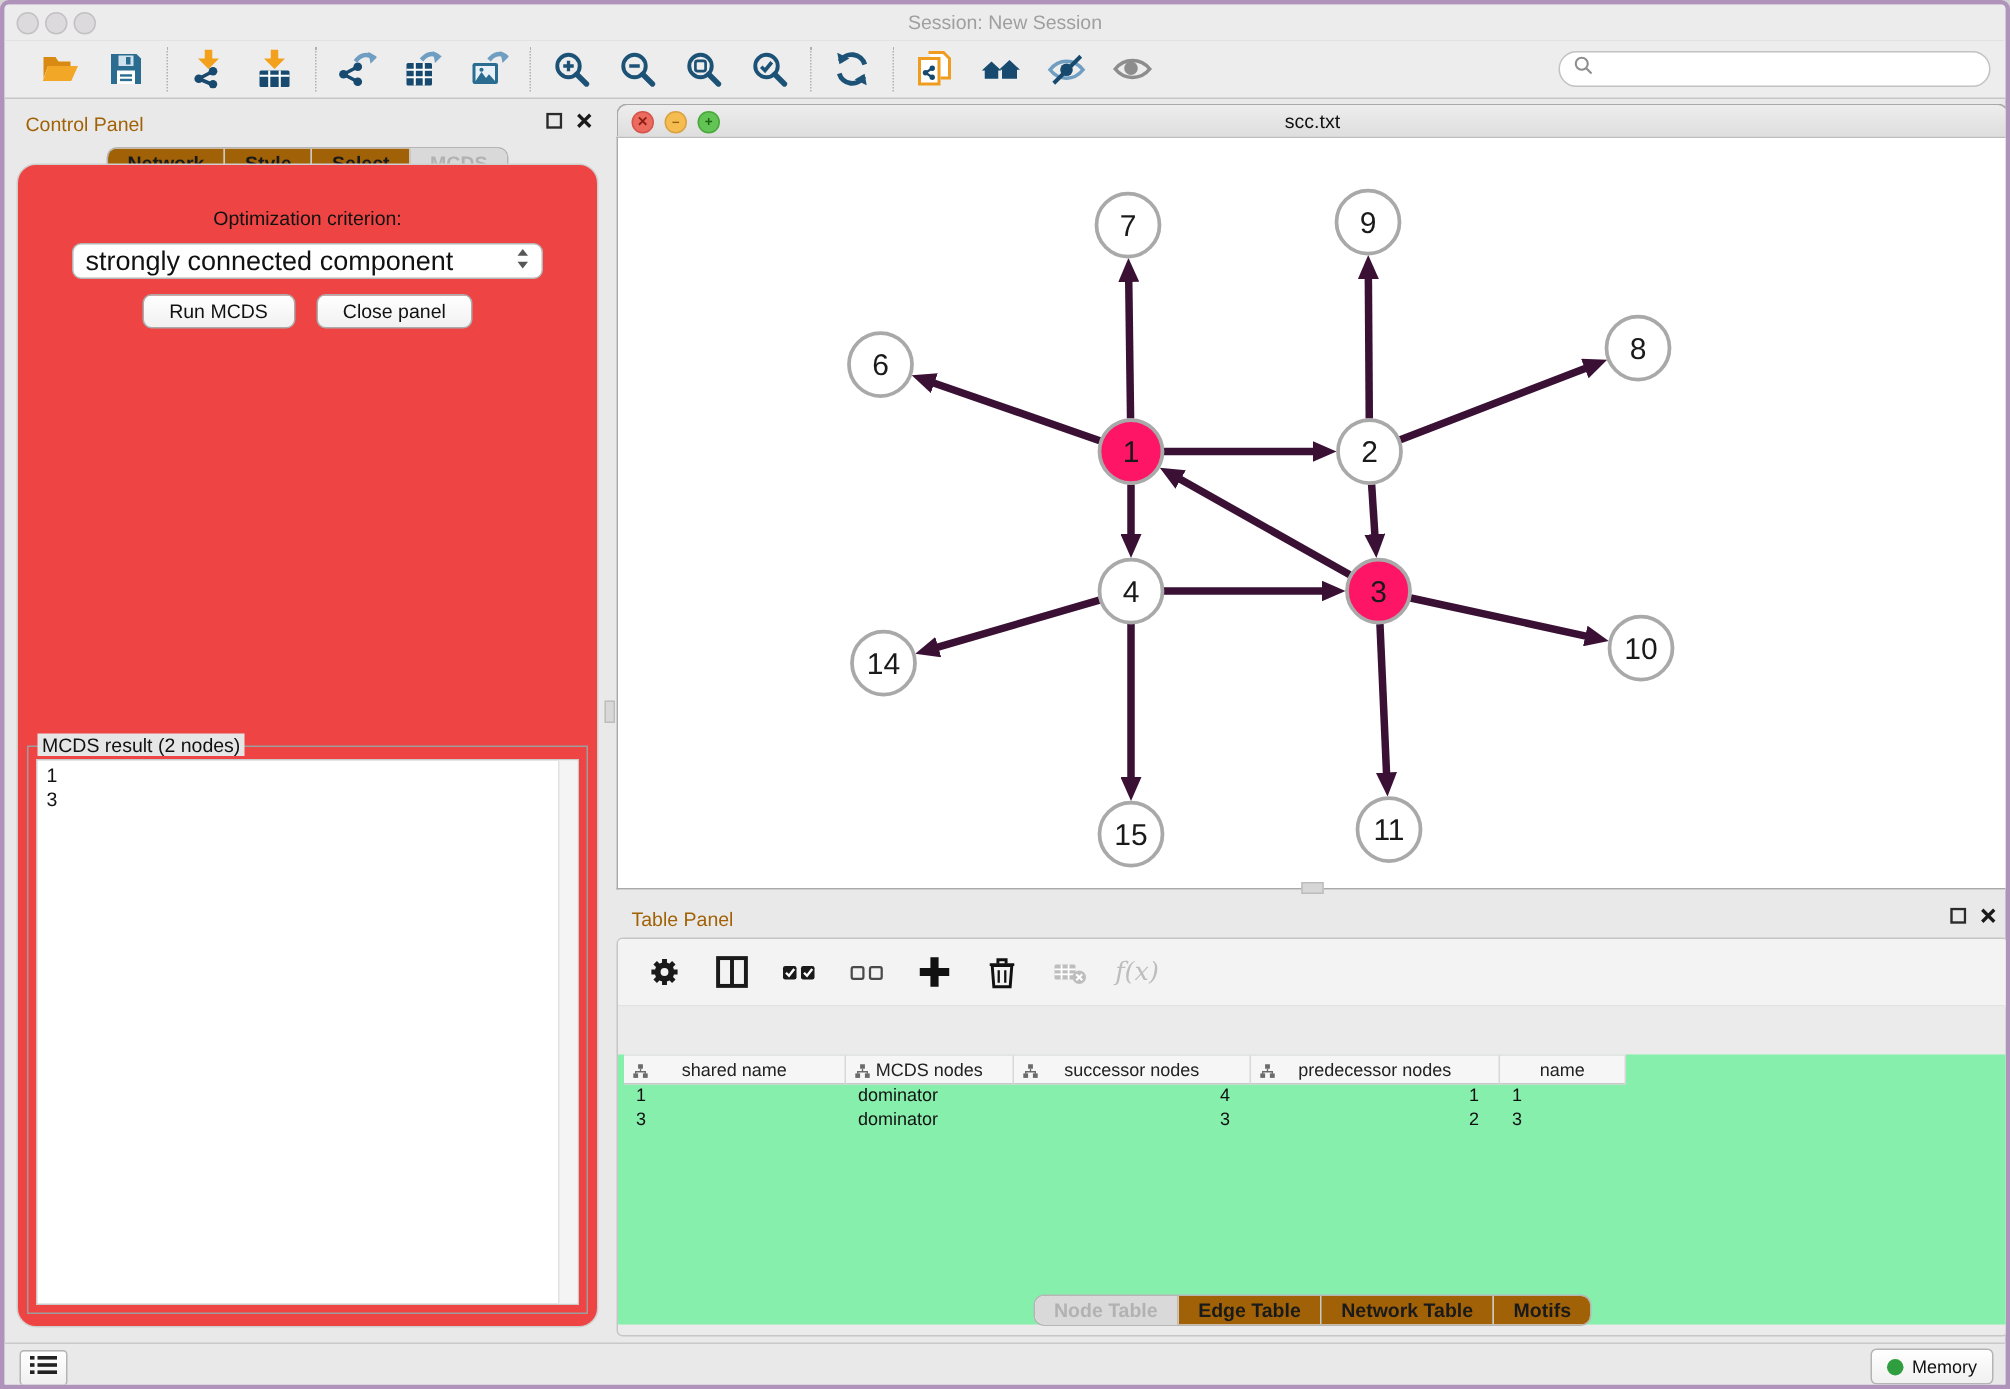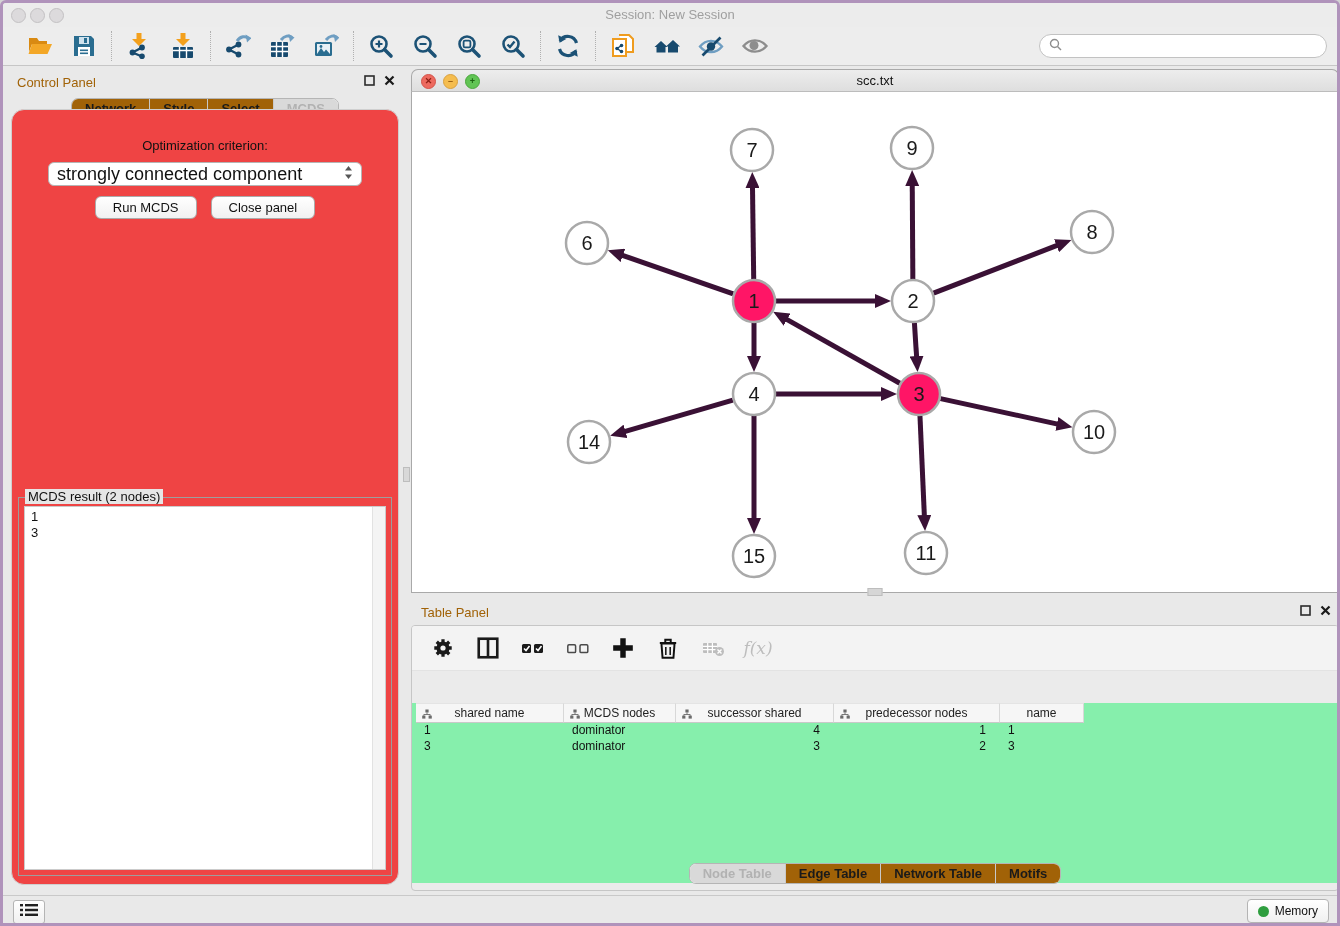--- a/index.html
+++ b/index.html
@@ -475,21 +475,21 @@
             </div>
             <div class="th" style="width: 158px;">
               <svg class="tree" width="10" height="10" viewBox="0 0 10 10">
                 <path d="M5 3.5v2M1.8 6.8V5.5h6.4v1.3" stroke="#6b6b6b" stroke-width="0.9" fill="none"></path>
                 <g fill="#6b6b6b">
                   <rect x="3.4" y="0.5" width="3.2" height="3"></rect>
                   <rect x="0.2" y="6.6" width="3.2" height="3"></rect>
                   <rect x="6.6" y="6.6" width="3.2" height="3"></rect>
                 </g>
               </svg>
-              <span>successor shared</span>
+              <span>successor nodes</span>
             </div>
             <div class="th" style="width: 166px;">
               <svg class="tree" width="10" height="10" viewBox="0 0 10 10">
                 <path d="M5 3.5v2M1.8 6.8V5.5h6.4v1.3" stroke="#6b6b6b" stroke-width="0.9" fill="none"></path>
                 <g fill="#6b6b6b">
                   <rect x="3.4" y="0.5" width="3.2" height="3"></rect>
                   <rect x="0.2" y="6.6" width="3.2" height="3"></rect>
                   <rect x="6.6" y="6.6" width="3.2" height="3"></rect>
                 </g>
               </svg>

